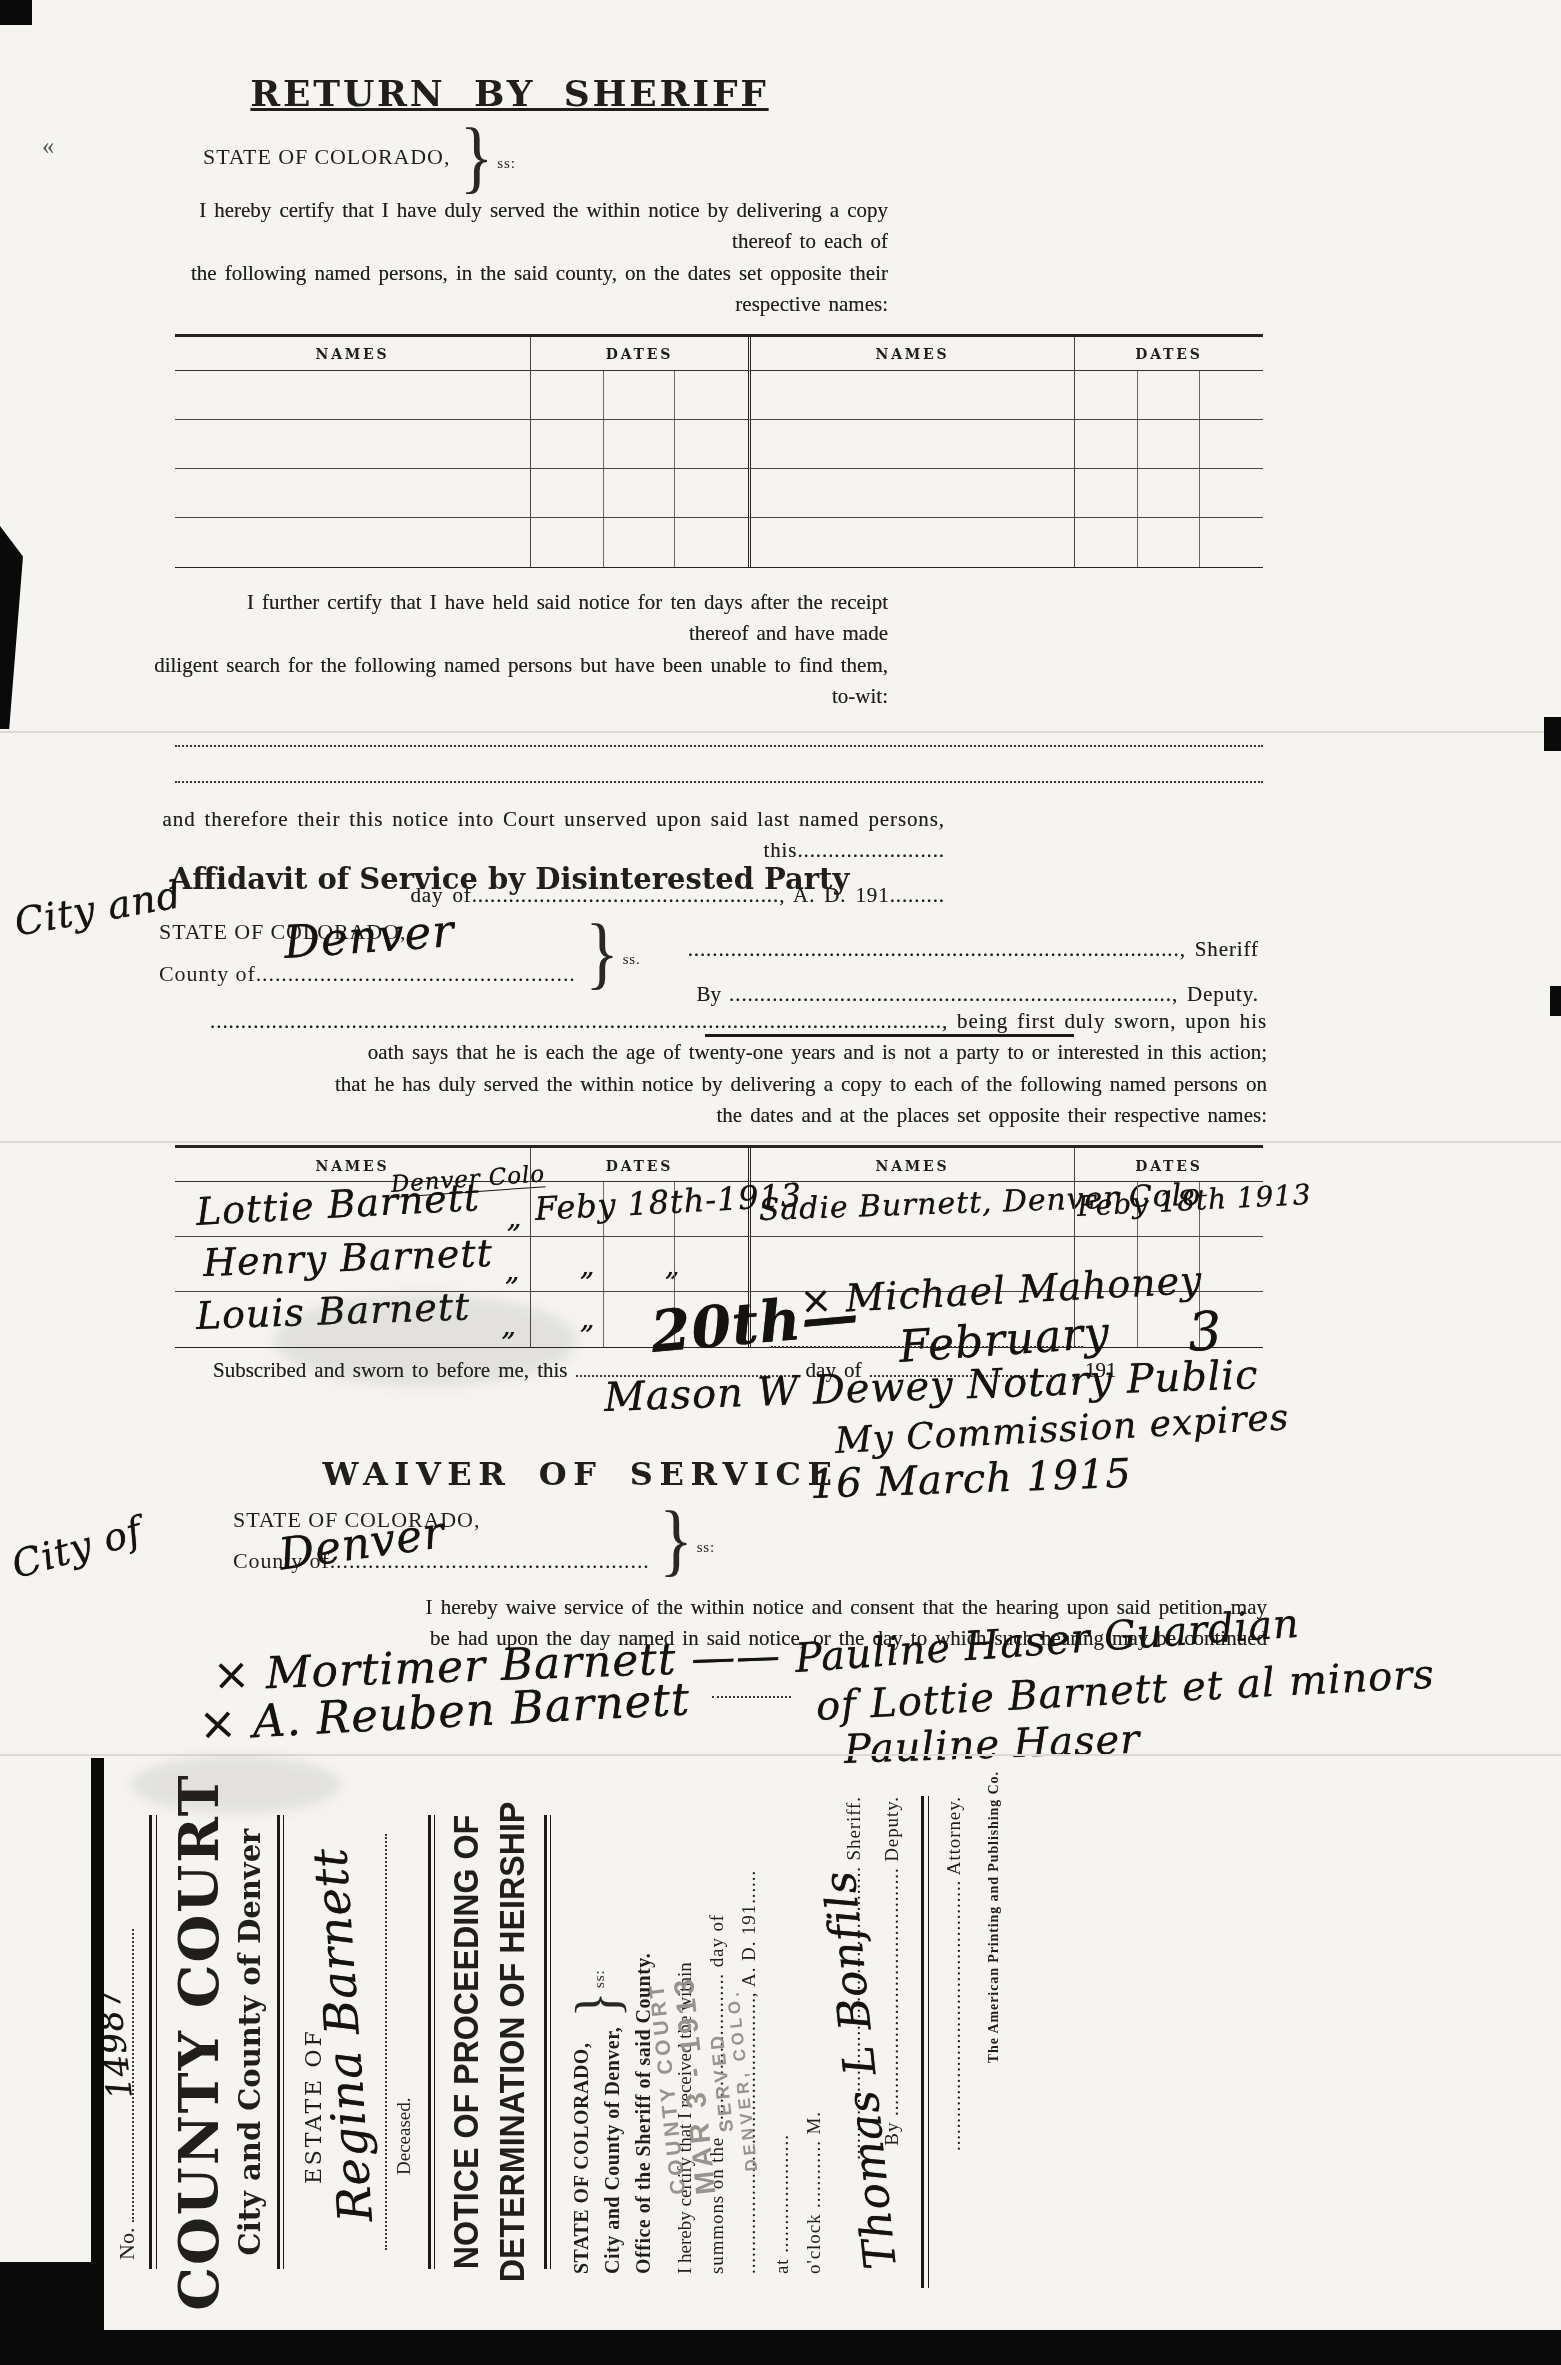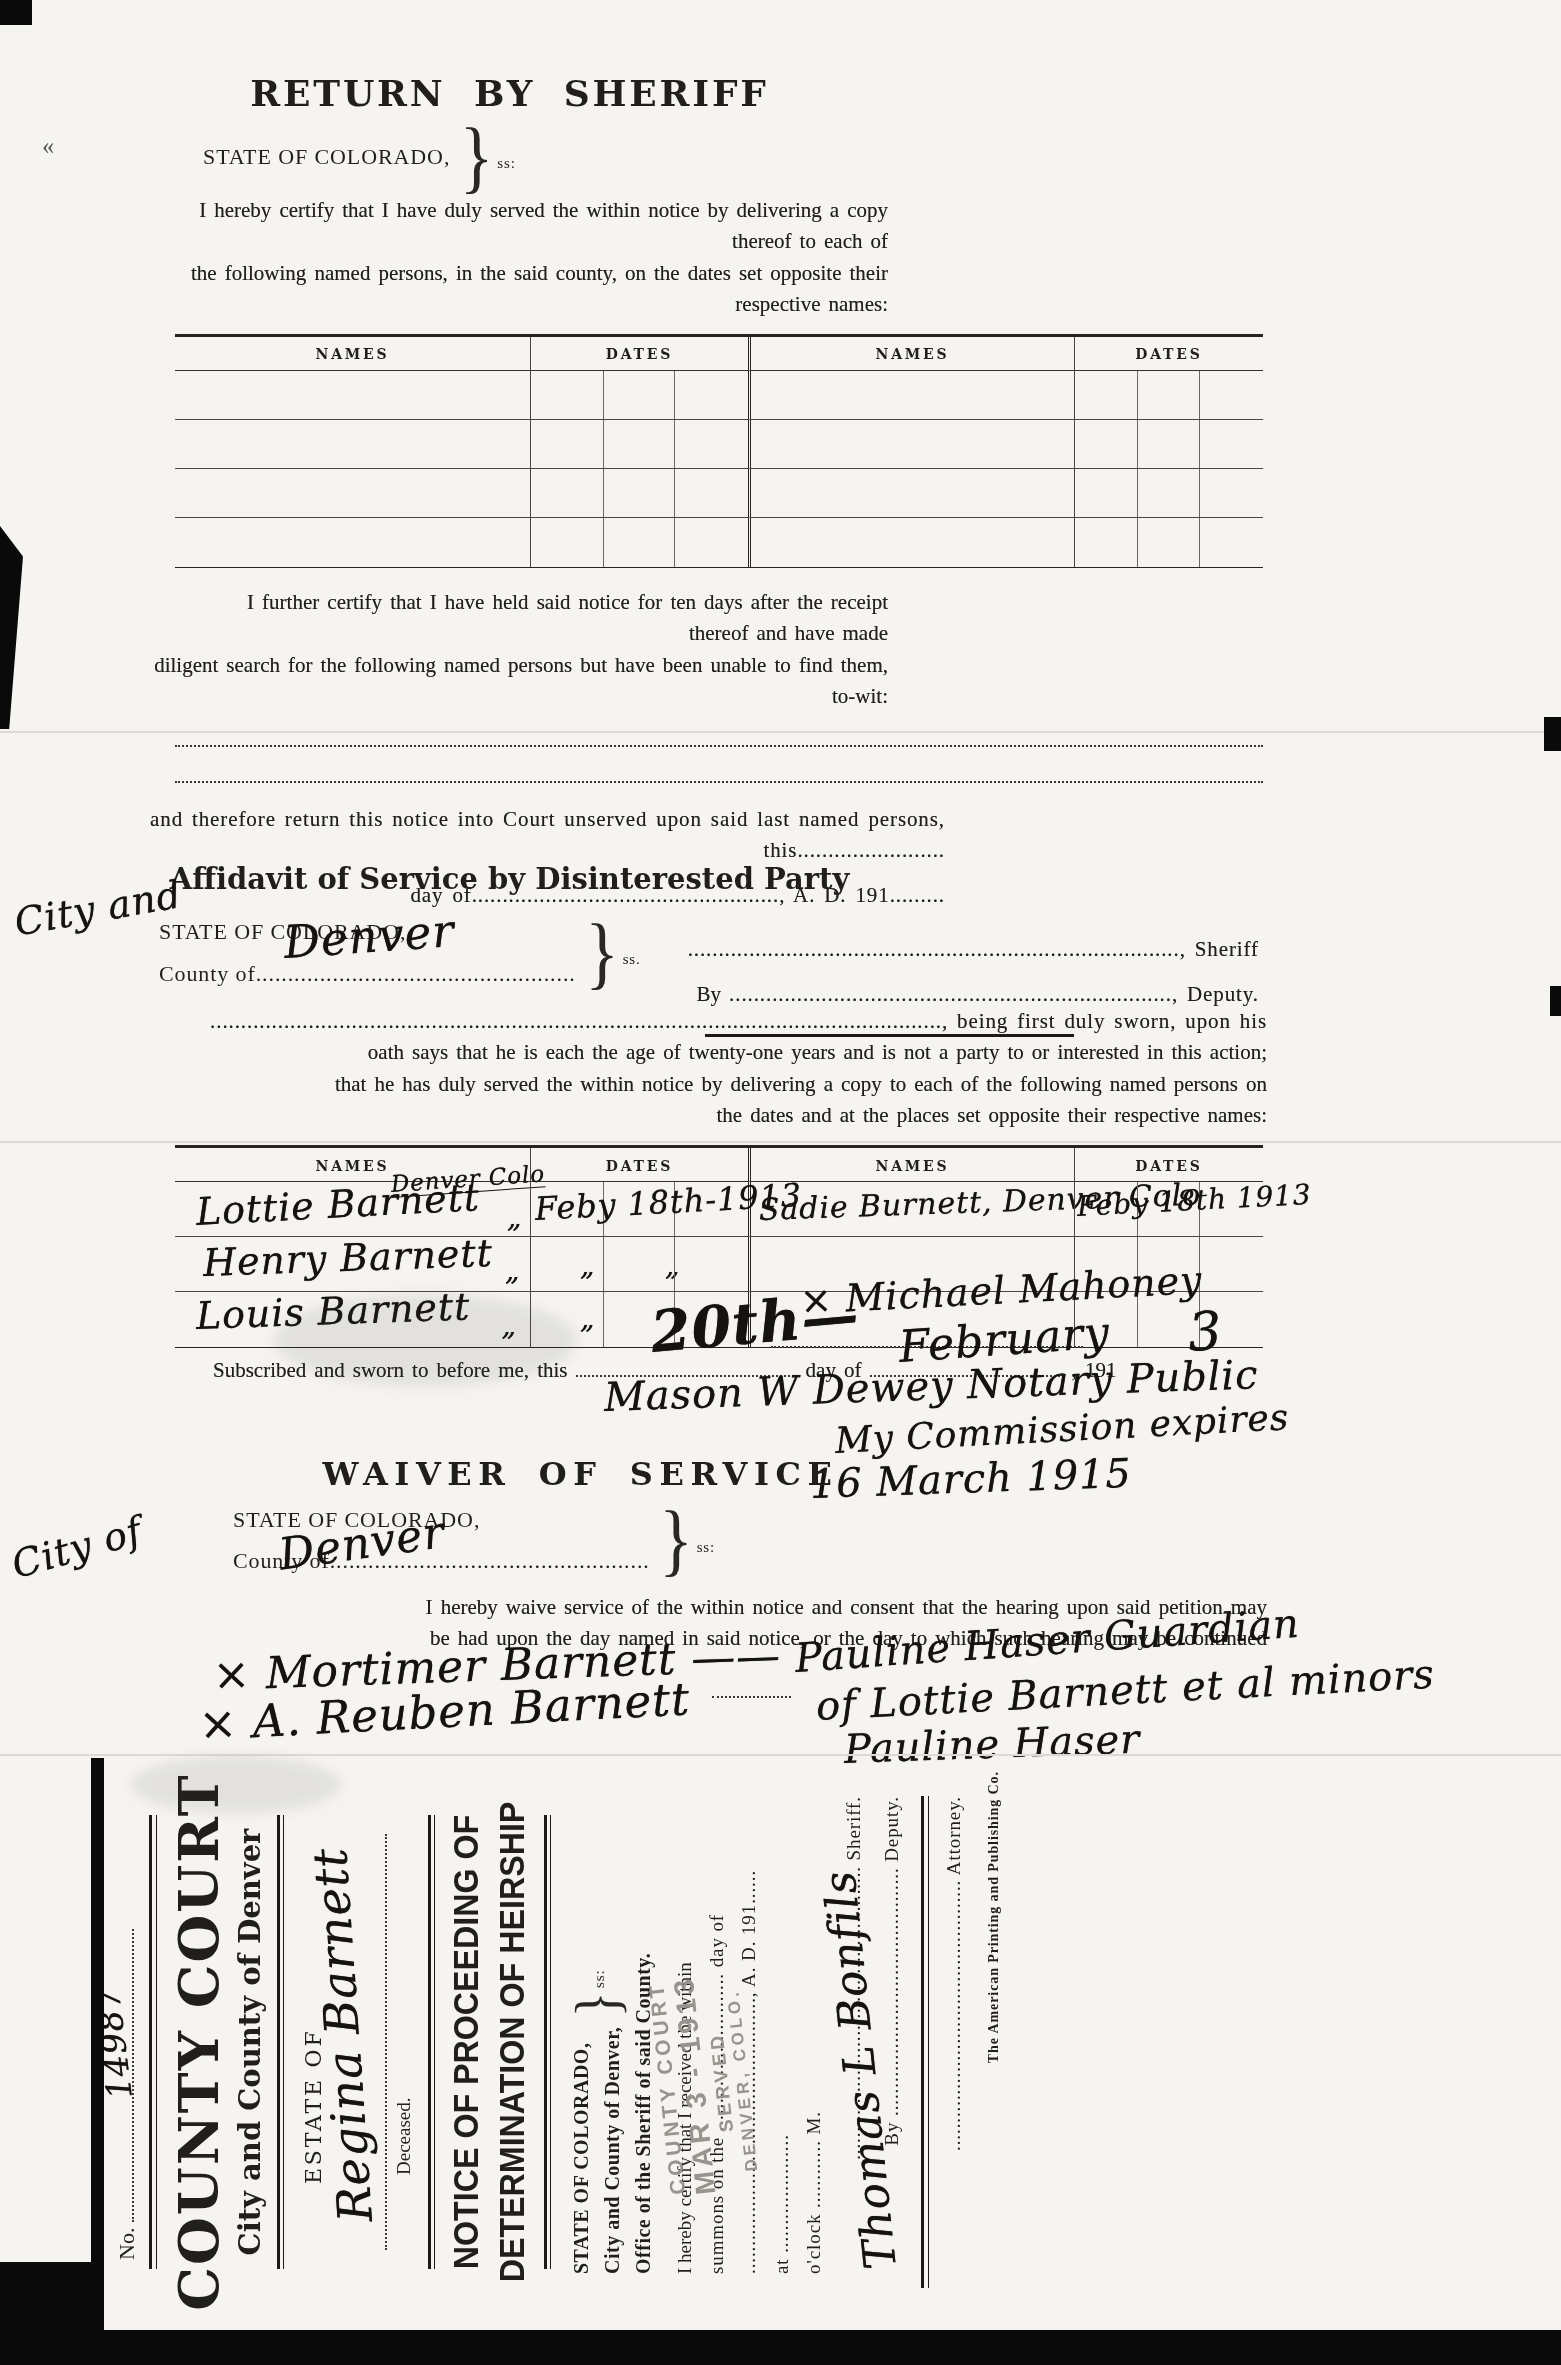--- a/index.html
+++ b/index.html
@@ -4,21 +4,21 @@
 <style>
   html,body{margin:0;padding:0;background:#888;}
   #page{position:relative;width:1561px;height:2366px;margin:0 auto;background:#f5f4f0;
         overflow:hidden;font-family:"Liberation Serif",serif;color:#211f1c;}
   #page *{box-sizing:border-box;}
   .sec{position:absolute;left:0;width:1561px;}
   .tblock{margin-left:131px;width:757px;}
   .wblock{margin-left:131px;width:1136px;}
   .ptext{font-size:21px;line-height:1.5;word-spacing:2.8px;text-shadow:0 0 0.4px rgba(0,0,0,.5);text-align:right;}
   h1.doc-title{margin:0;font-family:"DejaVu Serif",serif;font-size:36px;font-weight:bold;
-      letter-spacing:2.8px;word-spacing:13.2px;text-align:center;}
+      letter-spacing:2.8px;word-spacing:13.2px;text-align:center;text-decoration:underline;}
   h2.doc-title{margin:0;font-family:"DejaVu Serif",serif;font-size:29px;font-weight:bold;text-align:center;}
   h2.waiver-title{margin:0;font-family:"DejaVu Serif",serif;font-size:32px;font-weight:bold;
       letter-spacing:6.6px;word-spacing:9.5px;text-align:center;}
   .state-block{display:flex;align-items:center;margin-top:15px;}
   .state-lines{font-size:22px;line-height:1.9;letter-spacing:0.9px;}
   .brace{font-size:70px;font-weight:400;line-height:.8;transform:scaleY(1.15);margin:0 3.8px 0 9.5px;color:#2a2825;}
   .ss{font-size:15px;letter-spacing:0.9px;align-self:center;margin-top:13.2px;}
   .leaders{letter-spacing:0.9px;}
   .form-table{margin-left:175px;width:1088px;border-top:3.8px solid #26241f;border-bottom:1.9px solid #26241f;
       display:grid;grid-template-columns:355px 218px 326px 189px;}
@@ -102,21 +102,21 @@
       <div class="ft-cell row-h52 c-div datecell" style="border-bottom:none"></div>
     </div>
 
     <div class="tblock ptext" style="margin-top:19px">
       <div style="text-indent:55px">I further certify that I have held said notice for ten days after the receipt thereof and have made</div>
       <div>diligent search for the following named persons but have been unable to find them, to-wit:</div>
     </div>
     <div class="dotted-rule" style="margin:32px 0 0 175px;width:1088px"></div>
     <div class="dotted-rule" style="margin:34px 0 0 175px;width:1088px"></div>
     <div class="tblock ptext" style="margin-top:21px;width:814px">
-      <div class="leaders">and therefore return this notice into Court unserved upon said last named persons, this........................</div>
+      <div class="leaders">and therefore their this notice into Court unserved upon said last named persons, this........................</div>
       <div class="leaders" style="margin-top:13.2px">day of.................................................., A. D. 191.........</div>
     </div>
     <div class="ptext leaders" style="margin:23px 0 0 653px;width:606px">................................................................................, Sheriff</div>
     <div class="ptext" style="margin:13.2px 0 0 653px;width:606px">
       <span>By</span>
       <span class="leaders">........................................................................, Deputy.</span>
     </div>
     <div style="margin:23px 0 0 705px;width:369px;border-top:3.8px solid #1c1a17"></div>
   </div>
 

